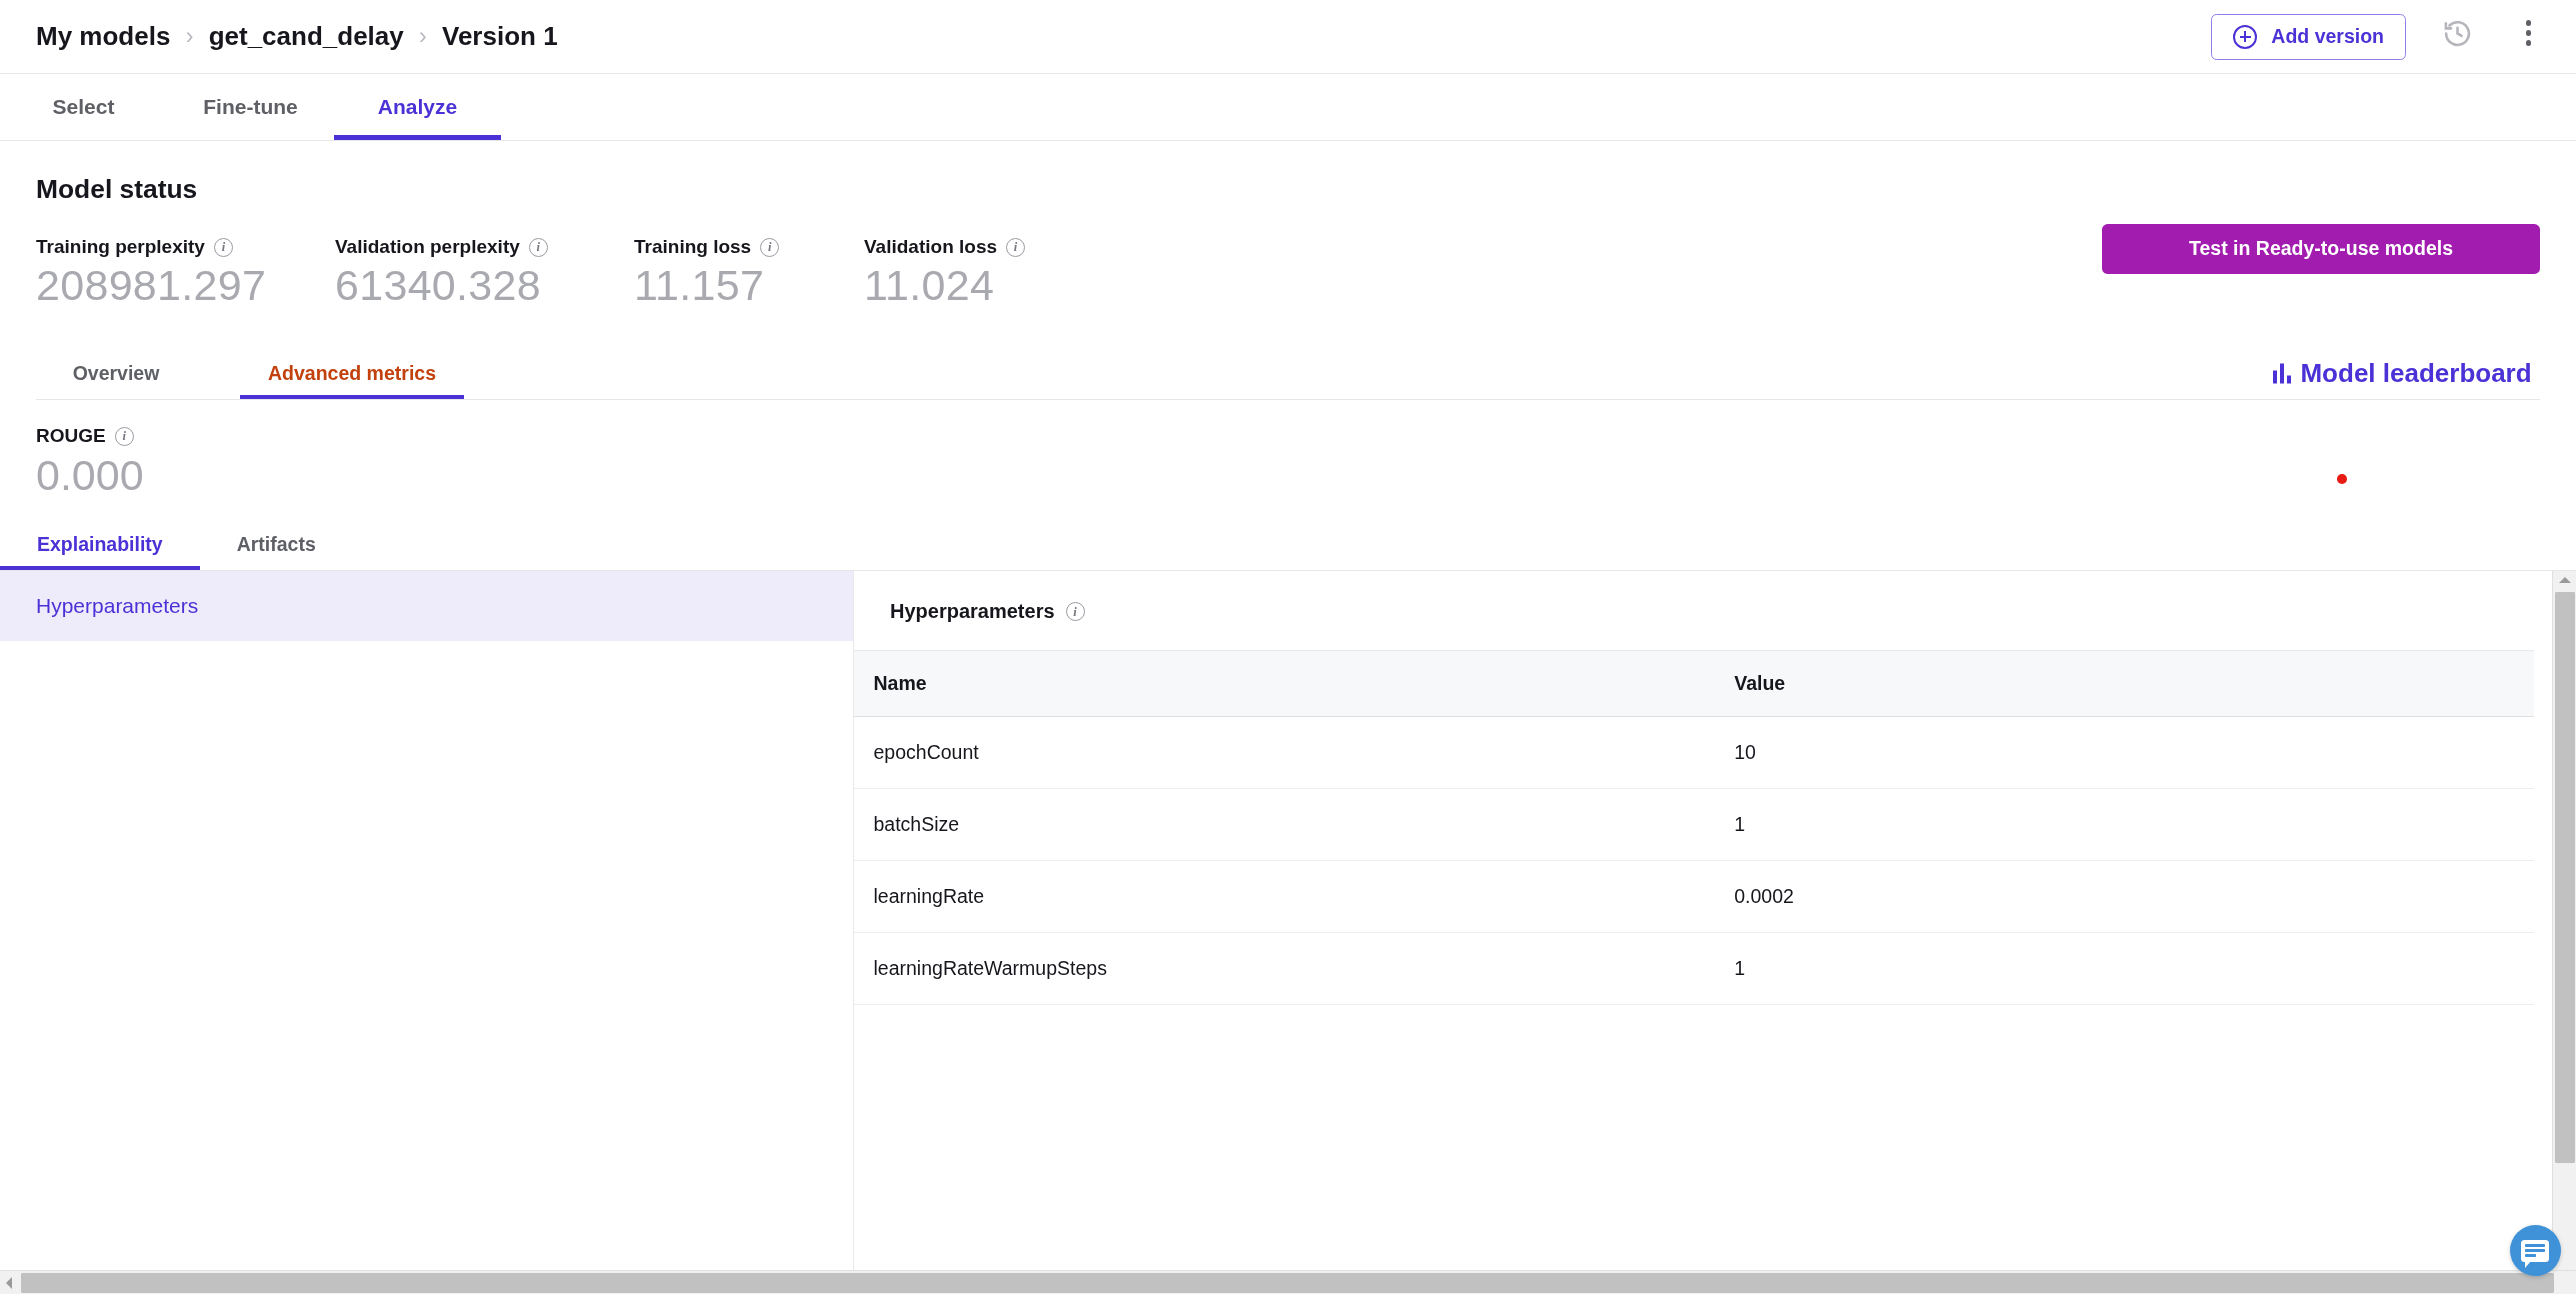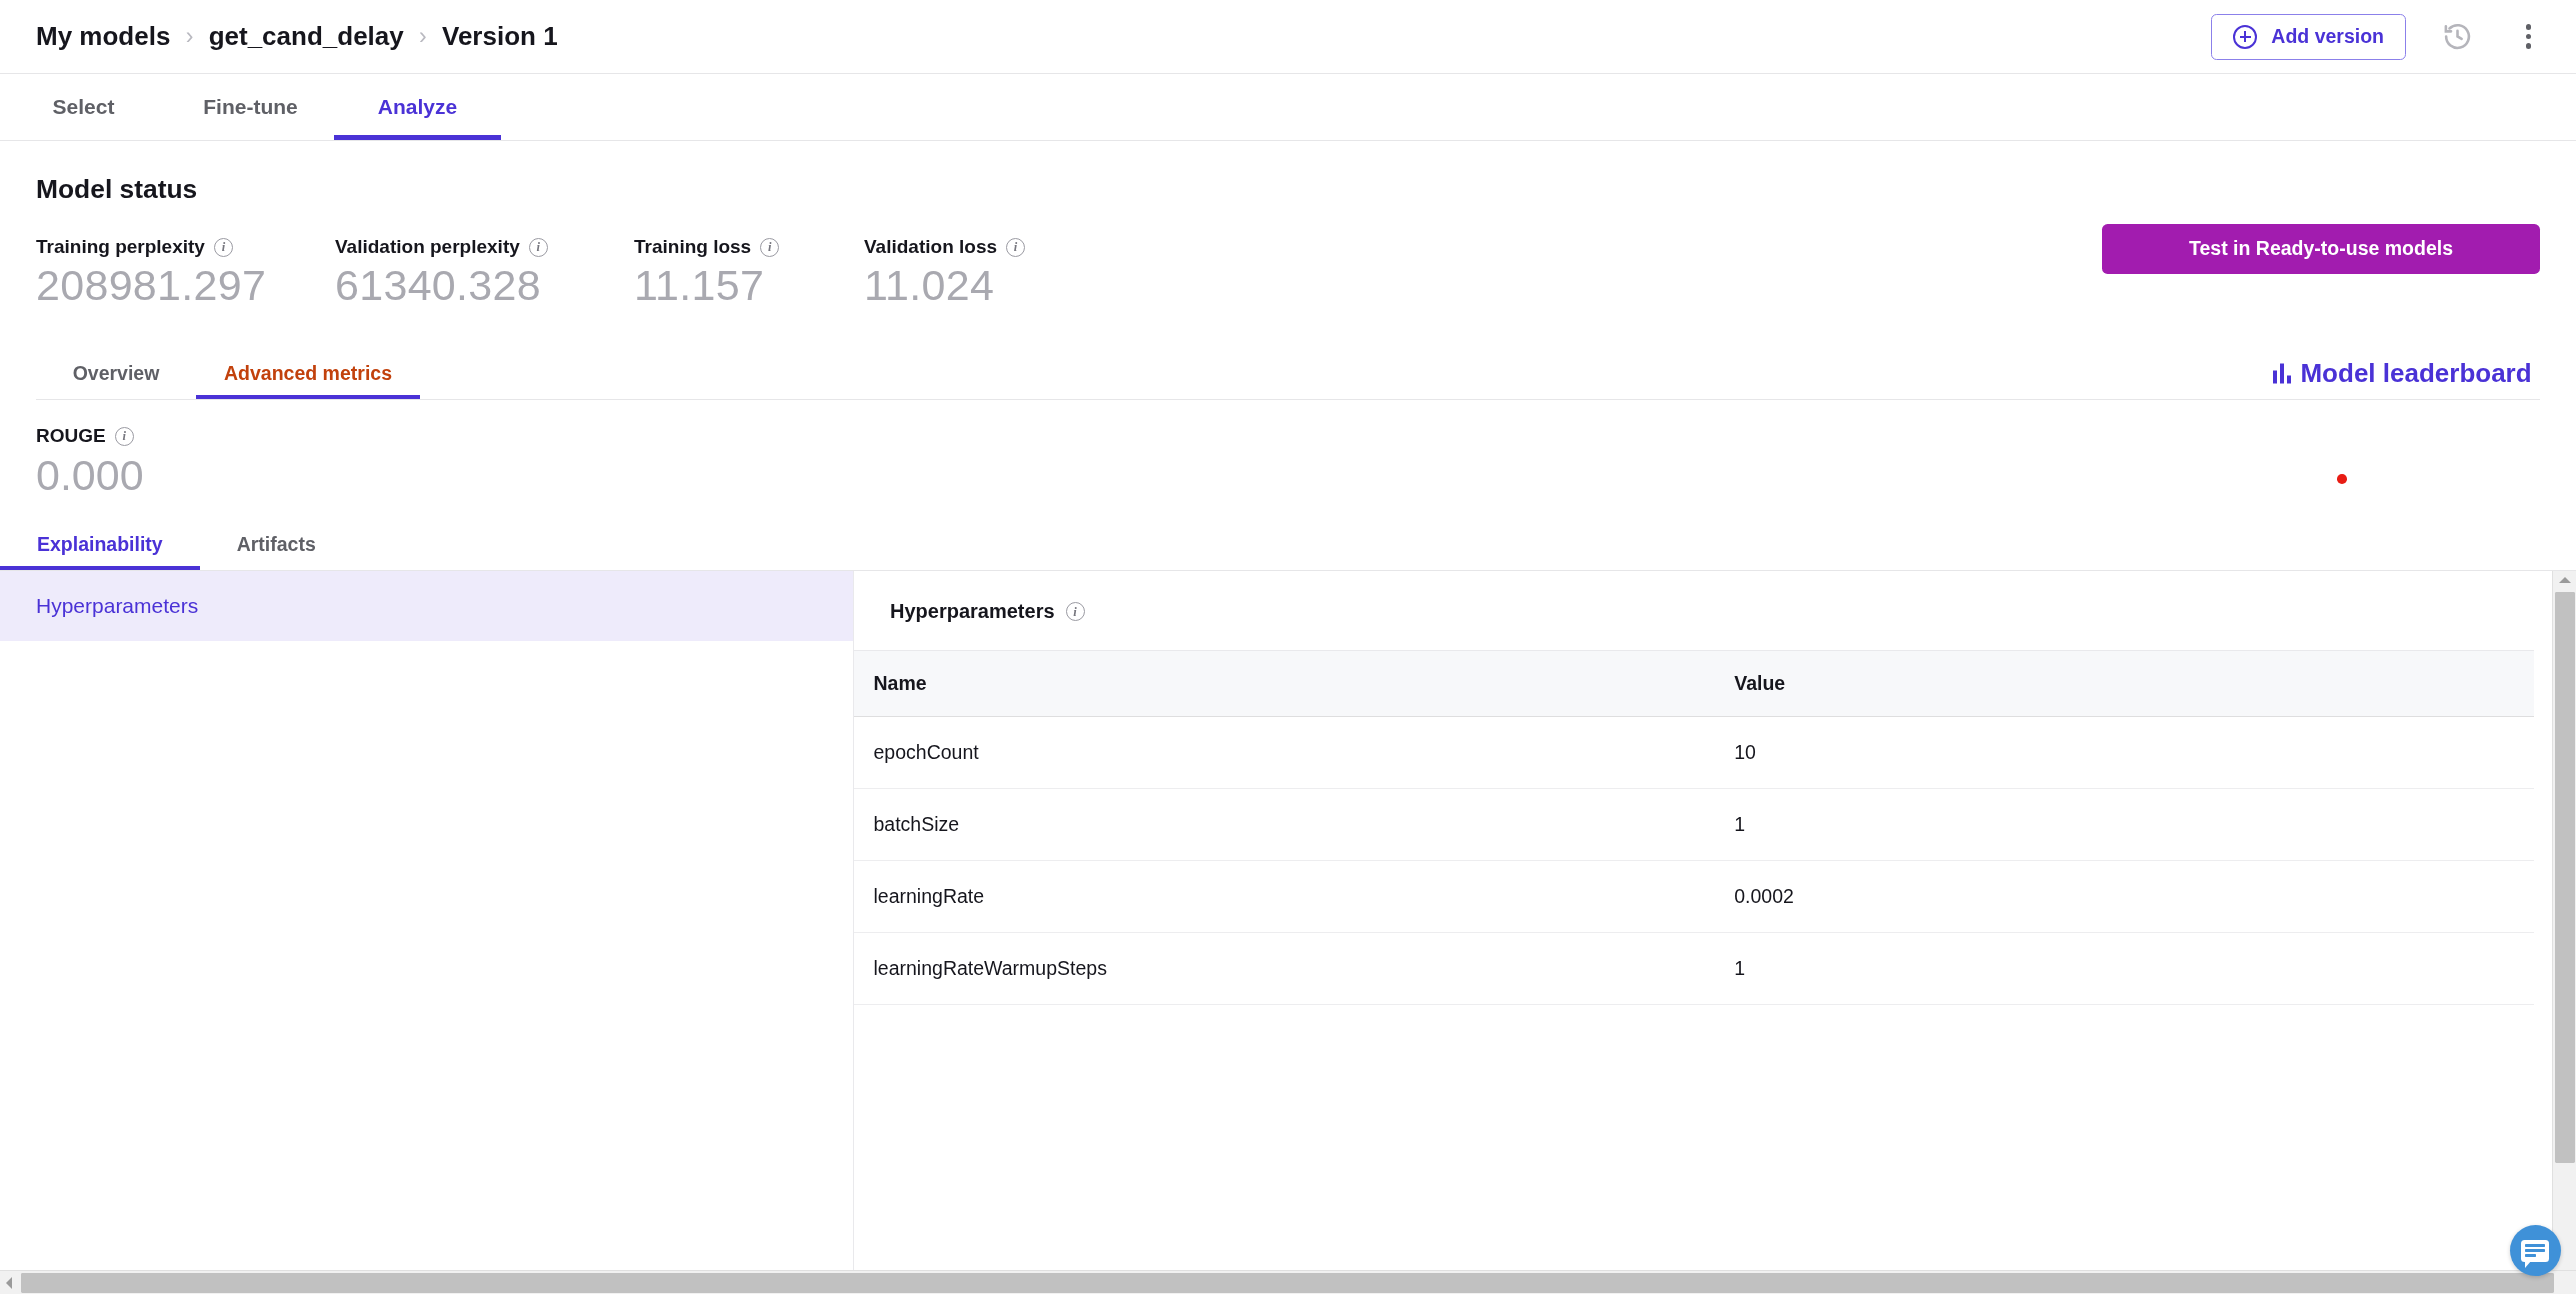--- a/index.html
+++ b/index.html
@@ -43,21 +43,20 @@
   .crumb-sep {
     color: #b9b9c0;
     font-size: 23px;
     line-height: 1;
     font-weight: normal;
     user-select: none;
   }
   .topbar-right {
     margin-left: auto;
     display: flex;
-    align-items: center;
     gap: 32px;
   }
   .btn-outline {
     display: flex;
     align-items: center;
     gap: 14px;
     height: 46px;
     padding: 0 21px;
     border: 1.4px solid #8b80ea;
     border-radius: 5.6px;
@@ -192,20 +191,21 @@
   }
 
   
   .tabs-secondary {
     margin-top: 38px;
     display: flex;
     align-items: stretch;
     height: 53px;
     border-bottom: 1.4px solid #e6e6e8;
     position: relative;
+    gap: 44px;
   }
   .tab2 {
     display: flex;
     align-items: center;
     justify-content: center;
     min-width: 160px;
     padding: 0 28px;
     font-size: 19.5px;
     font-weight: bold;
     color: #5f6066;

